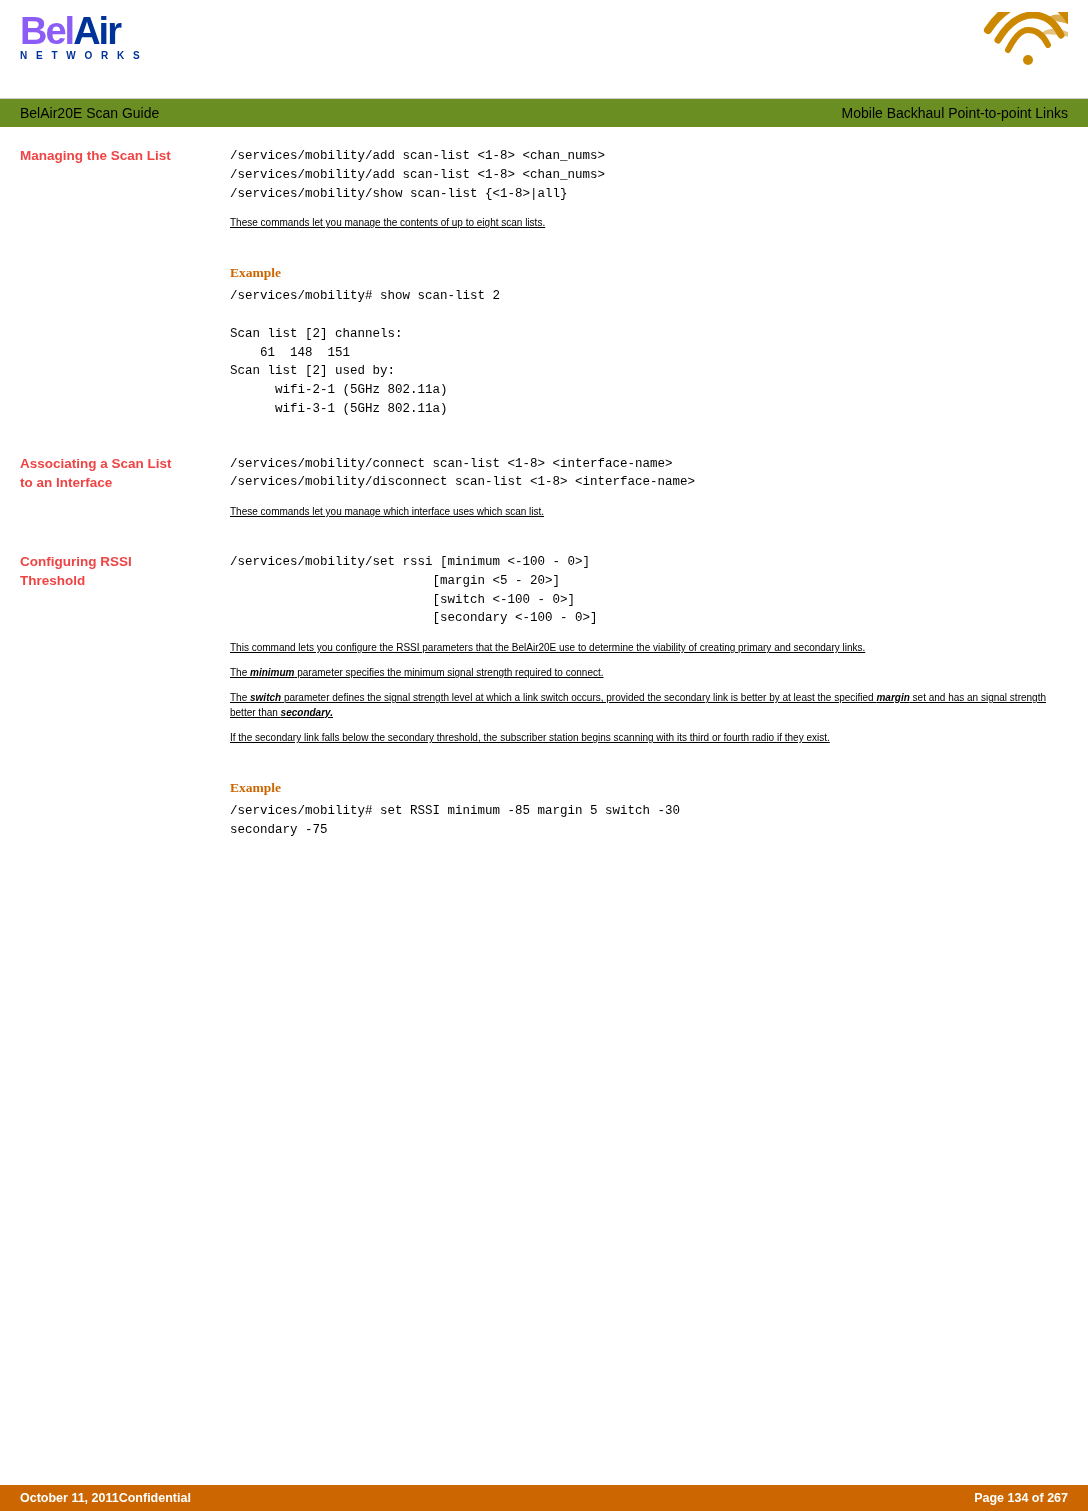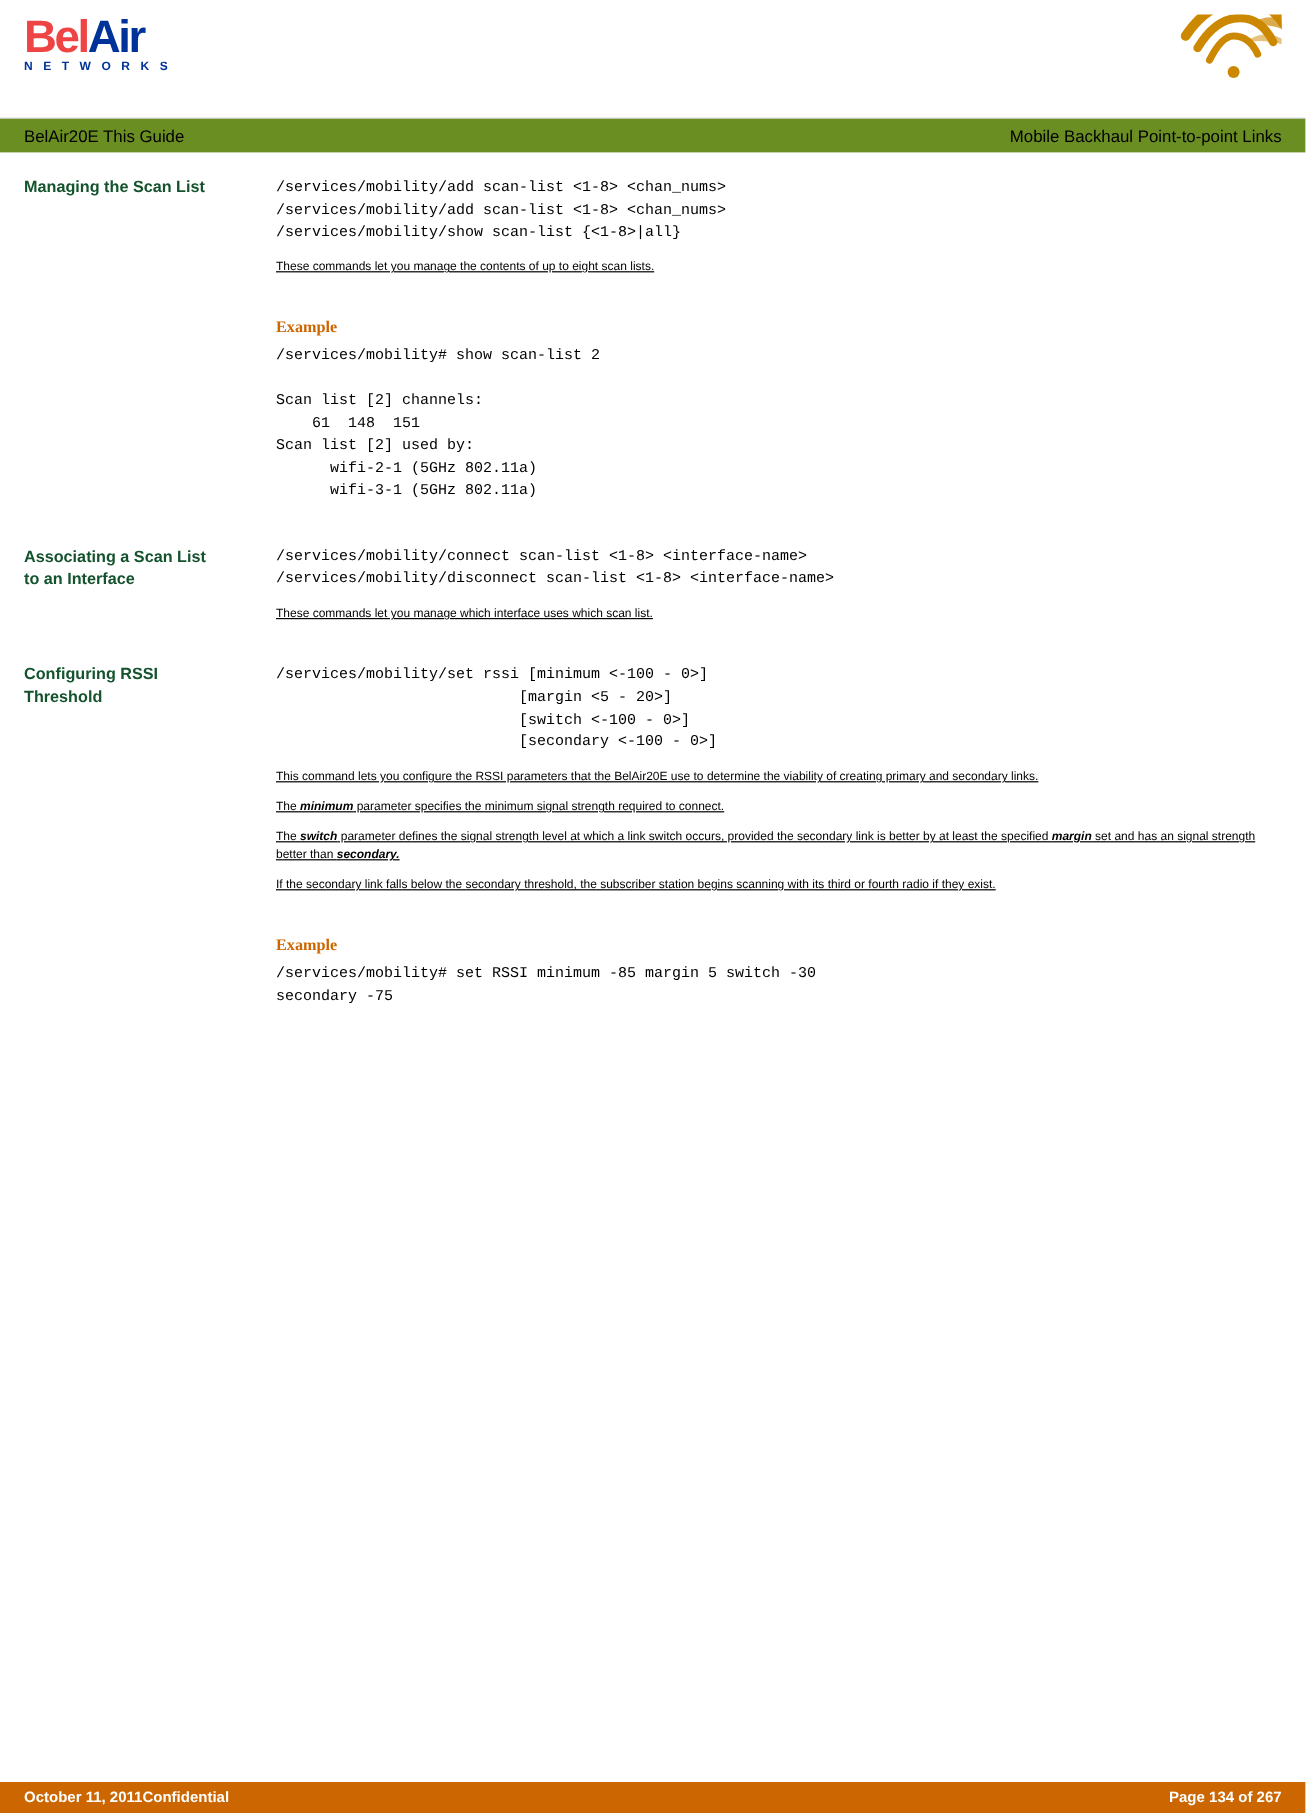--- a/index.html
+++ b/index.html
@@ -44,21 +44,21 @@
       display: flex;
       margin-bottom: 24px;
     }
     .section-label {
       width: 210px;
       min-width: 210px;
       font-weight: bold;
       font-size: 13.5px;
       padding-top: 0;
       line-height: 1.4;
-      color: #14532d;
+      color: #ef4444;
     }
     .section-body {
       flex: 1;
       font-size: 13.5px;
       line-height: 1.6;
     }
 
     
     .code-block {
       font-family: 'Courier New', Courier, monospace;
@@ -129,21 +129,21 @@
       right: 0;
     }
   </style>
 </head>
 <body>
 
 <div class="header">
   <div class="logo-area">
     <div style="display:flex; align-items:flex-end;">
       <span style="font-size:38px; font-weight:900; color:#003399; letter-spacing:-2px; line-height:1; font-family:Arial Black, Arial, sans-serif;">
-        <span style="color:#ef4444;text-align:right;">Bel</span><span style="color:#003399;">Air</span>
+        <span style="color:#8b5cf6;text-align:right;">Bel</span><span style="color:#003399;">Air</span>
       </span>
     </div>
     <div style="font-size:10px; letter-spacing:3px; color:#003399; font-weight:bold; margin-top:0px;">N E T W O R K S</div>
   </div>
   <div>
     <svg width="90" height="75" viewBox="0 0 90 75">
 
       <g transform="translate(45,38)">
 
         <path d="M -35,-20 Q -15,-50 15,-50 Q 35,-50 50,-25" fill="none" stroke="#cc8800" stroke-width="8" stroke-linecap="round"></path>
@@ -152,21 +152,21 @@
 
         <path d="M 20,-30 Q 40,-45 60,-20 Q 40,-30 20,-30Z" fill="#cc8800" opacity="0.7"></path>
         <path d="M 15,-15 Q 35,-30 55,-10 Q 35,-18 15,-15Z" fill="#cc8800" opacity="0.5"></path>
         <circle cx="5" cy="10" r="5" fill="#cc8800"></circle>
       </g>
     </svg>
   </div>
 </div>
 
 <div class="title-bar">
-  <span>BelAir20E This Guide</span>
+  <span>BelAir20E Scan Guide</span>
   <span>Mobile Backhaul Point-to-point Links</span>
 </div>
 
 <div class="main-content">
 
   <div class="section-row">
     <div class="section-label">
       <span>Managing the Scan List</span>
     </div>
     <div class="section-body">

